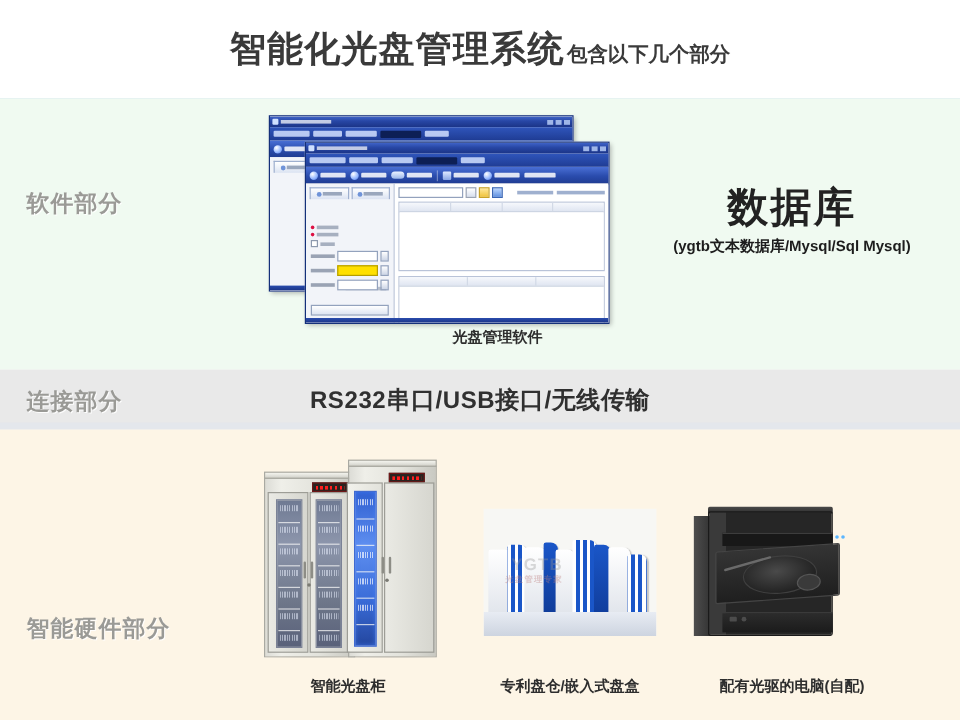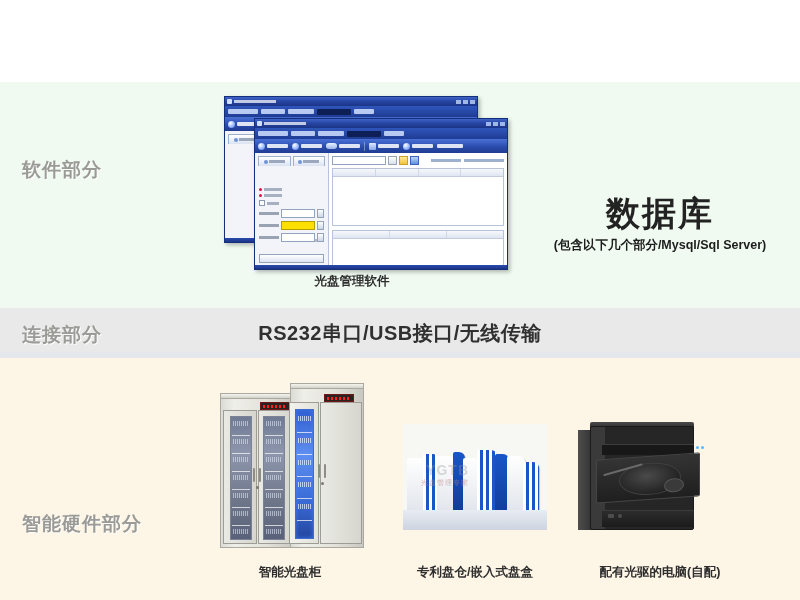--- a/index.html
+++ b/index.html
@@ -135,32 +135,32 @@
   .grid{border:1px solid #b9c3d8;background:#fff;}
   .grid-head{display:flex;height:7px;background:linear-gradient(to bottom,#f6f8fc,#dfe5f1);border-bottom:1px solid #c3ccdd;}
   .grid-head i{flex:1;border-right:1px solid #d2d9e6;}
   .grid-head i:last-child{border-right:none;}
   .grid-body{height:48px;background:#fff;}
   .grid-body.short{height:36px;}
   .grid2{margin-top:4px;}
 
   
   .db{position:absolute;left:524px;top:156px;width:272px;text-align:center;}
-  .db-title{font-size:34px;font-weight:bold;color:#222222;letter-spacing:2px;line-height:1.05;margin-top:40px;}
+  .db-title{font-size:34px;font-weight:bold;color:#222222;letter-spacing:2px;line-height:1.05;}
   .db-sub{font-size:12.5px;font-weight:bold;color:#1d1d1d;margin-top:5px;}
 
   
   .conn-text{
     position:absolute;left:230px;top:320px;width:340px;text-align:center;
     font-size:20px;font-weight:bold;color:#303030;letter-spacing:.5px;
   }
 
   
   .cap{position:absolute;font-size:12.5px;font-weight:bold;color:#2e2e2e;text-align:center;white-space:nowrap;}
-  .cap-software{left:252px;top:273px;width:200px;}
+  .cap-software{left:252px;top:273px;width:200px;text-align:right;}
   .cap-cabinet{left:200px;top:564px;width:180px;}
   .cap-tray{left:390px;top:564px;width:170px;}
   .cap-pc{left:560px;top:564px;width:200px;}
 
   
   .photo{position:absolute;overflow:hidden;}
 
   
   .cabinets{left:214px;top:378px;width:152px;height:170px;}
   .cab{position:absolute;bottom:0;}
@@ -202,20 +202,26 @@
   .tray-arm{position:absolute;left:6px;top:10px;width:40px;height:2px;background:#6a6a6a;transform:rotate(-12deg);border-radius:2px;}
   .pc-front-bottom{position:absolute;left:24px;top:88px;width:92px;height:16px;background:linear-gradient(to bottom,#2c2c2c,#1b1b1b);border-top:1px solid #3a3a3a;}
   .pc-btn{position:absolute;left:30px;top:92px;width:6px;height:4px;background:#4c4c4c;border-radius:1px;}
   .pc-btn2{position:absolute;left:40px;top:92px;width:4px;height:4px;background:#4c4c4c;border-radius:50%;}
 </style>
 </head>
 <body>
 
 <div class="page">
 
+  <div class="header">
+    <div class="title-line">
+      <span class="title-main">智能化光盘管理系统</span>
+      <span class="title-sub">包含以下几个部分</span>
+    </div>
+  </div>
 
   <div class="band band-software"></div>
   <div class="band band-connect"></div>
   <div class="band-connect-edge"></div>
   <div class="band band-hardware"></div>
 
   <div class="row-label label-connect">连接部分</div>
   <div class="row-label label-software">软件部分</div>
   <div class="row-label label-hardware">智能硬件部分</div>
 
@@ -428,21 +434,21 @@
           </div>
         </div>
       </div>
     </div>
   </div>
 
   <div class="cap cap-software">光盘管理软件</div>
 
   <div class="db">
     <div class="db-title">数据库</div>
-    <div class="db-sub">(包含以下几个部分/Mysql/Sql Server)</div>
+    <div class="db-sub">(ygtb文本数据库/Mysql/Sql Mysql)</div>
   </div>
 
   <div class="conn-text">RS232串口/USB接口/无线传输</div>
 
   <div class="photo cabinets">
 
     <div class="cab" style="left:6px;width:76px;height:150px;">
       <div class="shadow"></div>
       <div class="carcass"></div>
       <div class="top"></div>

